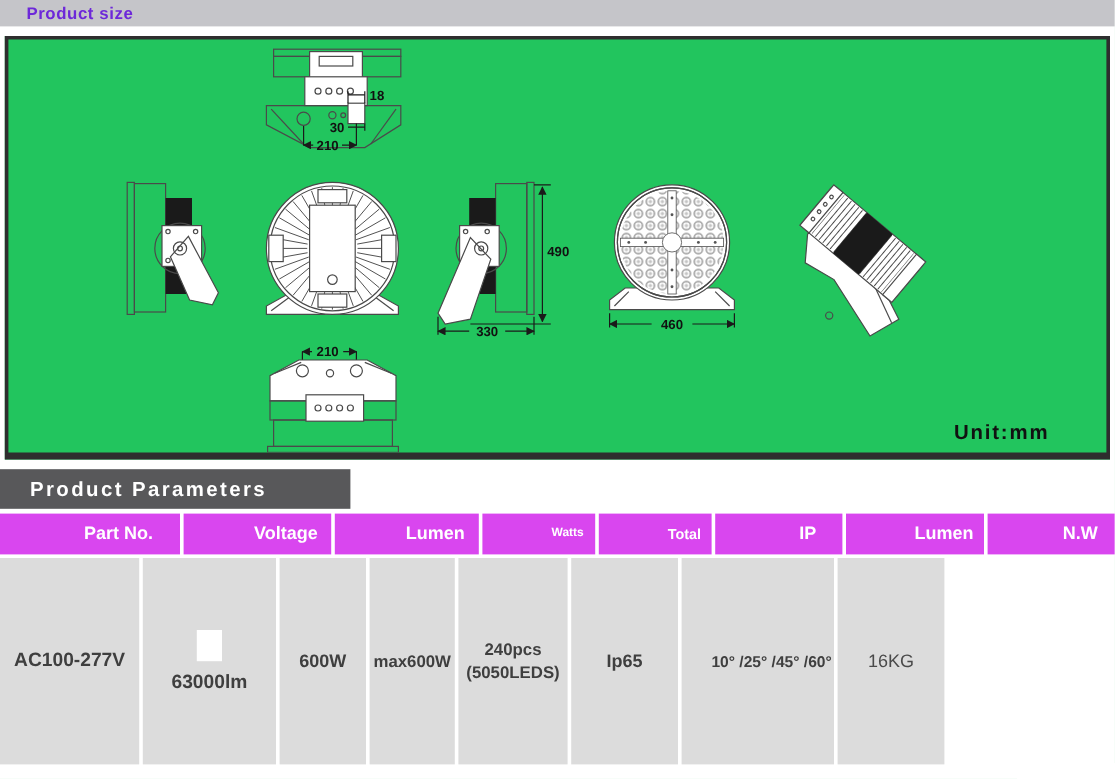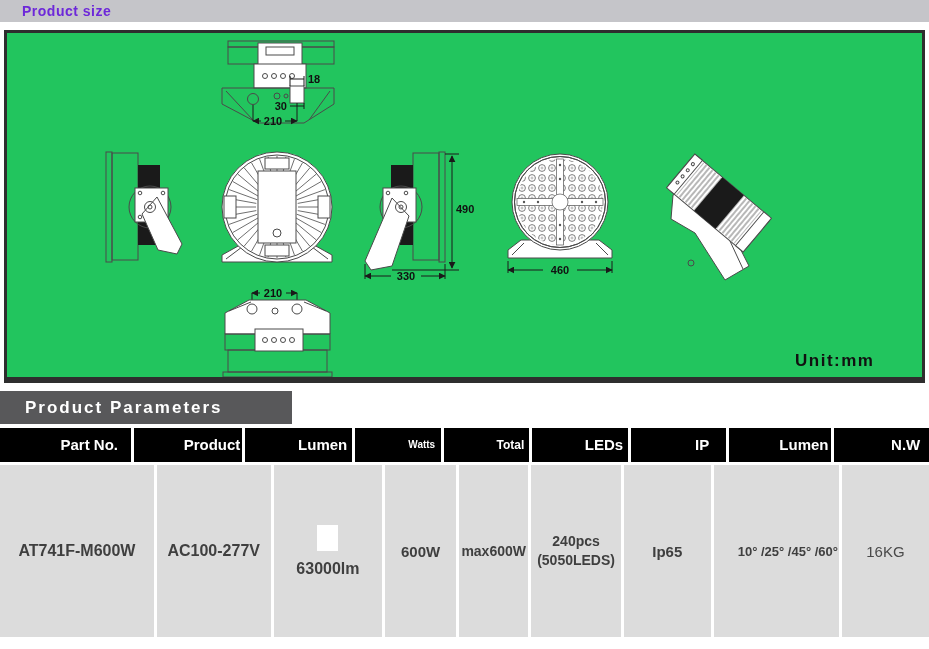--- a/index.html
+++ b/index.html
@@ -14,21 +14,21 @@
   .panel svg{display:block;}
   .unit{position:absolute;left:788px;top:318px;font-weight:bold;font-size:17px;color:#111;letter-spacing:1.5px;}
 
   
   .section-title{margin-top:8px;width:267px;height:33px;background:#58585a;color:#fff;
     font-weight:bold;font-size:17px;letter-spacing:2px;line-height:33px;padding-left:25px;}
 
   
   .ptable{margin-top:4px;}
   .thead,.trow{display:flex;}
-  .th{background:#000000;color:#fff;font-weight:bold;font-size:15px;height:34px;line-height:34px;
+  .th{background:#d946ef;color:#fff;font-weight:bold;font-size:15px;height:34px;line-height:34px;
     text-align:center;margin-right:3px;padding-left:48px;}
   .trow{margin-top:3px;}
   .td{background:#dcdcdc;color:#3f3f3f;font-weight:bold;font-size:15px;height:172px;margin-right:3px;
     display:flex;flex-direction:column;align-items:center;justify-content:center;text-align:center;}
   .c0{width:157px;} .c1{width:116px;} .c2{width:111px;} .c3{width:72px;} .c4{width:71px;}
   .c5{width:91px;} .c6{width:89px;} .c7{width:104px;} .c8{width:89px;margin-right:0;}
   .th.c3{font-size:10px;} .th.c4{font-size:12px;text-align:center;}
   .td.c0,.td.c1,.td.c2{font-size:16px;}
   .td.c4,.td.c5{font-size:14px;}
   .td.c7{font-size:13px;padding-left:23px;}
@@ -272,31 +272,29 @@
   </svg>
 
   <div class="unit">Unit:mm</div>
 </div>
 
 <div class="section-title">Product Parameters</div>
 
 <div class="ptable">
   <div class="thead">
     <div class="th c0">Part No.</div>
-    <div class="th c1">Product</div>
+    <div class="th c1">Voltage</div>
     <div class="th c2">Lumen Flux</div>
     <div class="th c3">Watts</div>
     <div class="th c4">Total Watts</div>
-    <div class="th c5">LEDs</div>
     <div class="th c6">IP</div>
     <div class="th c7">Lumen angle</div>
     <div class="th c8">N.W</div>
   </div>
   <div class="trow">
-    <div class="td c0">AT741F-M600W</div>
     <div class="td c1">AC100-277V</div>
     <div class="td c2">
       <span class="lumenwrap">
         <span class="swatch"></span>
         <span>63000lm</span>
       </span>
     </div>
     <div class="td c3">600W</div>
     <div class="td c4">max600W</div>
     <div class="td c5">

